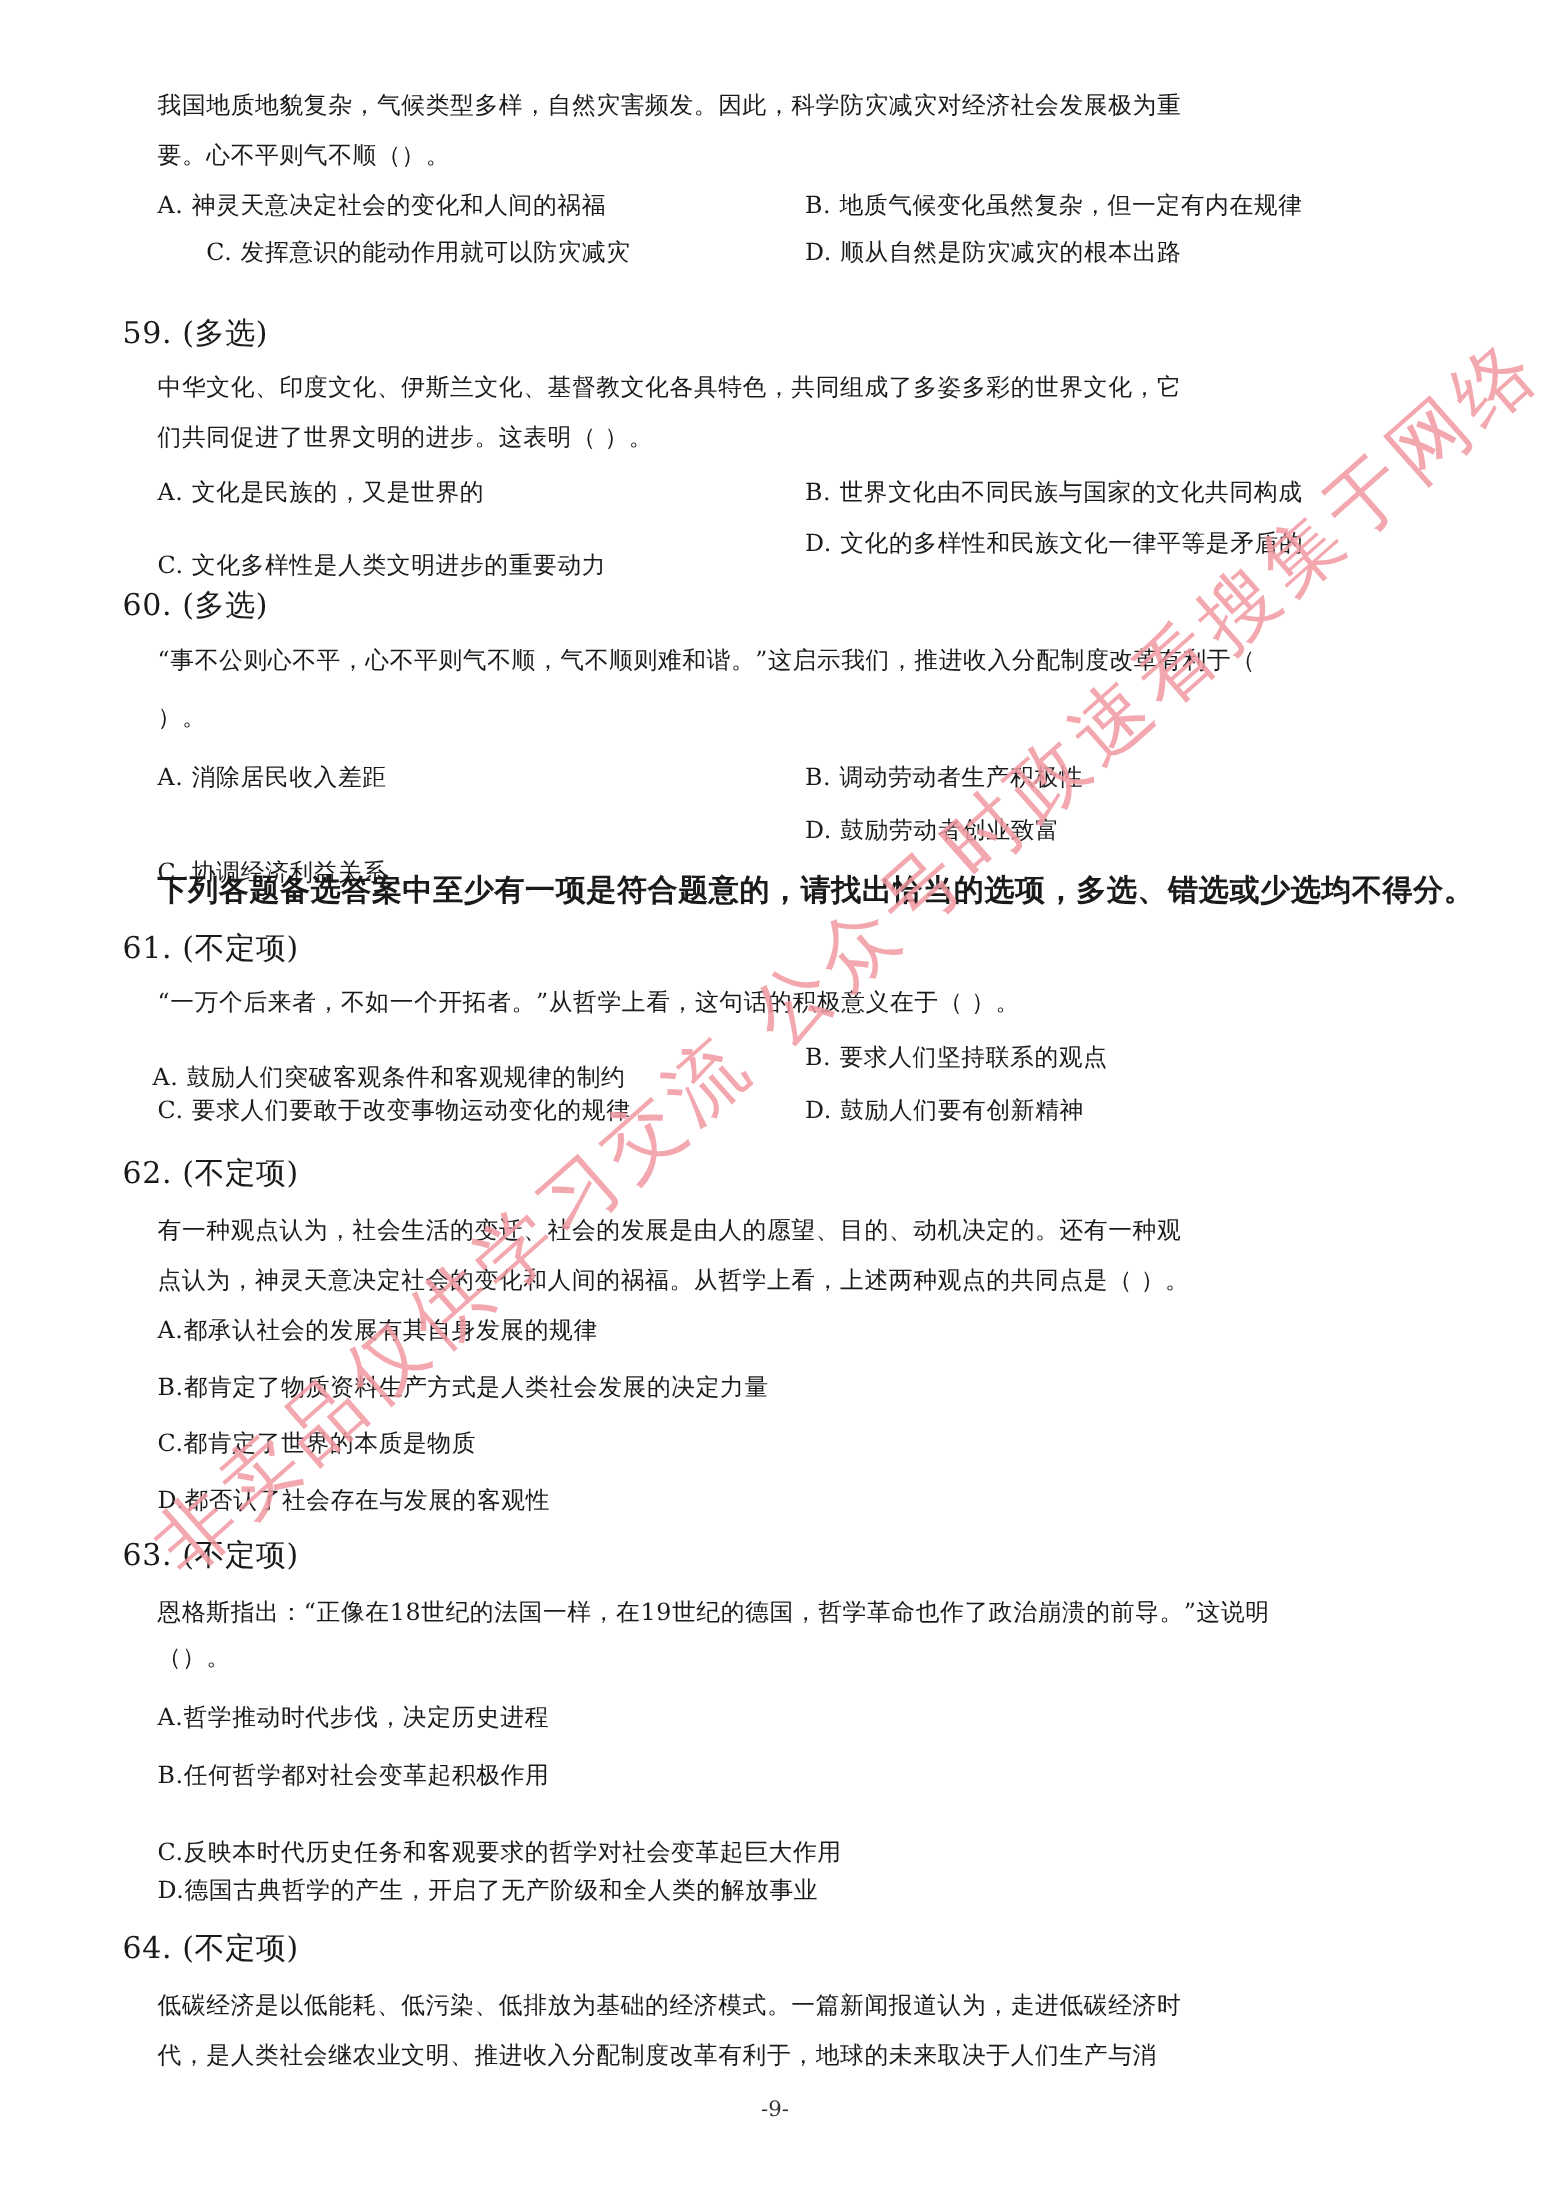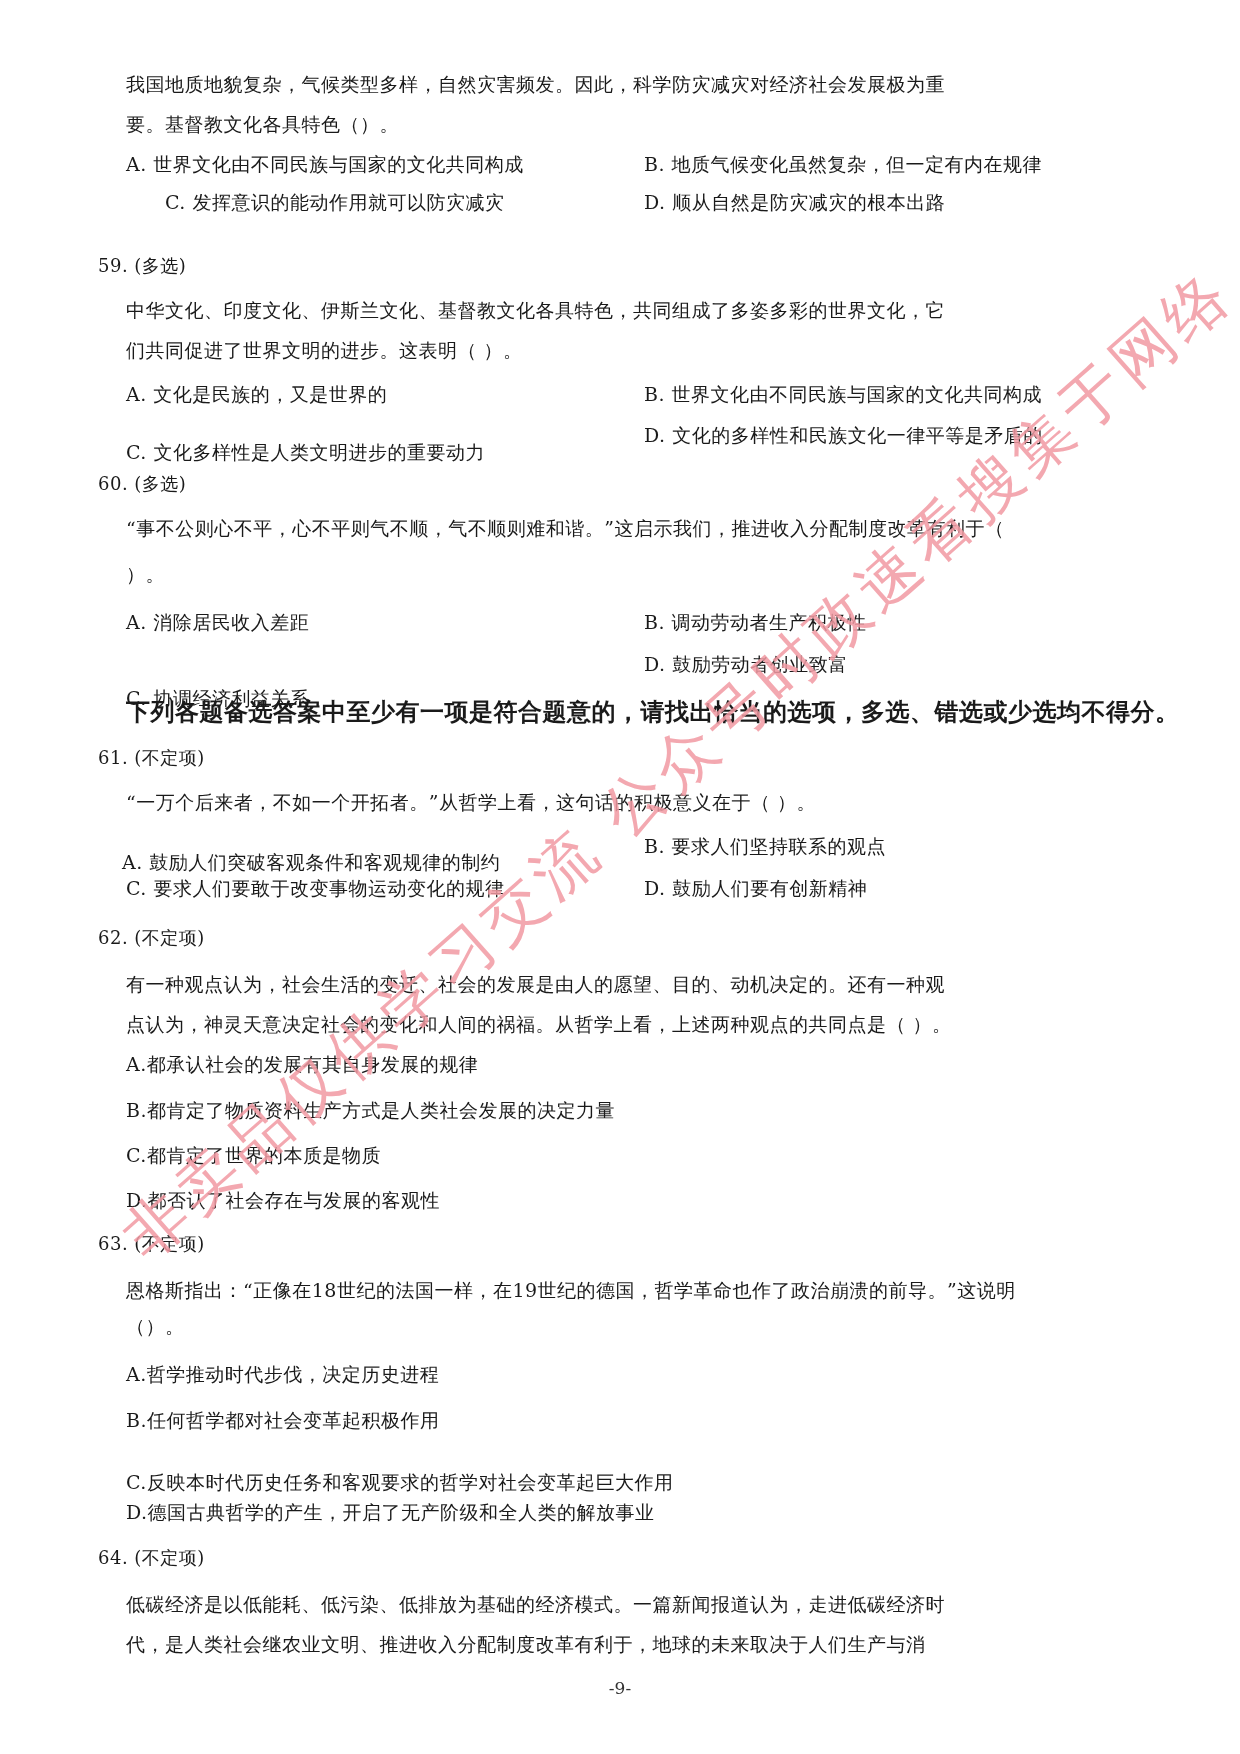--- a/index.html
+++ b/index.html
@@ -1,33 +1,33 @@
 <!DOCTYPE html>
 <html><head>
 <meta charset="utf-8">
 <style>
   html, body { margin:0; padding:0; background:#ffffff; }
   body { width:1240px; height:1754px; position:relative; overflow:hidden;
          font-family:"DejaVu Serif","Liberation Serif",serif; color:#1a1a1a; }
   .line { position:absolute; font-size:19px; line-height:24px; white-space:nowrap; letter-spacing:0.5px; }
   .bold { font-weight:bold; font-family:"DejaVu Sans","Liberation Sans",sans-serif; font-size:24px; }
-  .qnum { font-size:18px; }
+  .qnum { font-size:24px; }
   .pagenum { position:absolute; left:0; width:1240px; top:1678px; text-align:center; font-size:17px; color:#333; }
   .watermark { position:absolute; left:-35px; top:760px; width:1340px; text-align:center;
                transform:rotate(-41.5deg); transform-origin:50% 50%;
                color:#f29aa3; opacity:0.85; font-size:62px; letter-spacing:6px;
                font-family:"DejaVu Serif","Liberation Serif",serif; white-space:nowrap; pointer-events:none; }
 </style>
 </head>
 <body>
 
 <div>
   <div class="line" style="left:126px; top:72px;">我国地质地貌复杂，气候类型多样，自然灾害频发。因此，科学防灾减灾对经济社会发展极为重</div>
-  <div class="line" style="left:126px; top:112px;">要。基督教文化各具特色（）。</div>
-  <div class="line" style="left:126px; top:152px;">A. 世界文化由不同民族与国家的文化共同构成</div>
+  <div class="line" style="left:126px; top:112px;">要。心不平则气不顺（）。</div>
+  <div class="line" style="left:126px; top:152px;">A. 神灵天意决定社会的变化和人间的祸福</div>
   <div class="line" style="left:644px; top:152px;">B. 地质气候变化虽然复杂，但一定有内在规律</div>
   <div class="line" style="left:126px; top:190px;margin-left:39px;">C. 发挥意识的能动作用就可以防灾减灾</div>
   <div class="line" style="left:644px; top:190px;">D. 顺从自然是防灾减灾的根本出路</div>
 </div>
 
 <div>
   <div class="line qnum" style="left:98px; top:254px;">59. (多选)</div>
   <div class="line" style="left:126px; top:298px;">中华文化、印度文化、伊斯兰文化、基督教文化各具特色，共同组成了多姿多彩的世界文化，它</div>
   <div class="line" style="left:126px; top:338px;text-align:right;">们共同促进了世界文明的进步。这表明（ ）。</div>
   <div class="line" style="left:126px; top:382px;">A. 文化是民族的，又是世界的</div>

